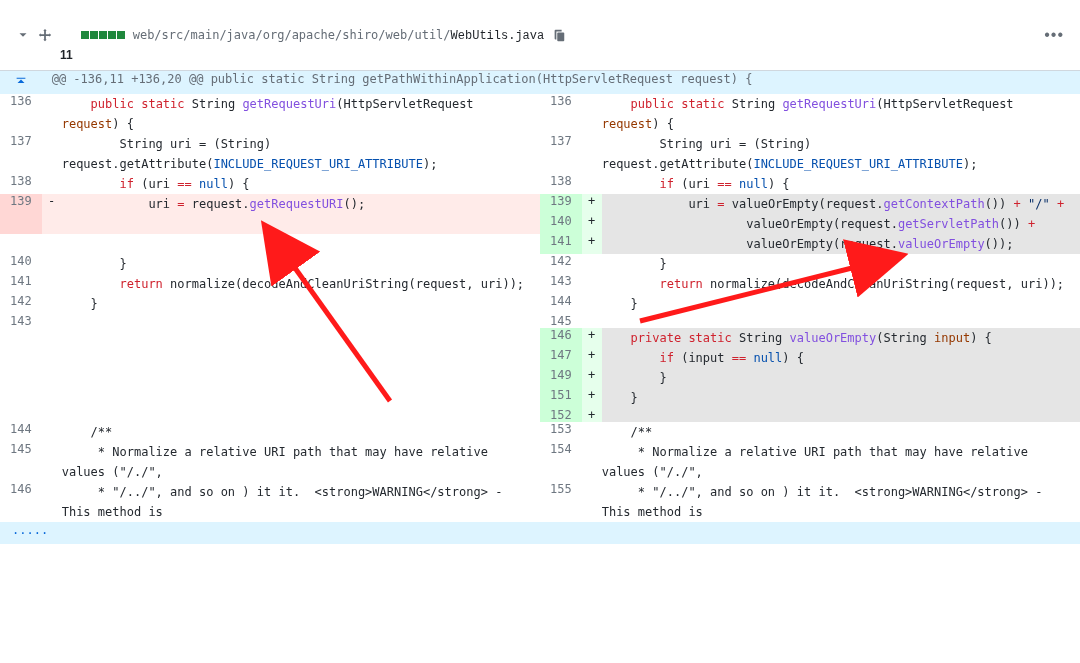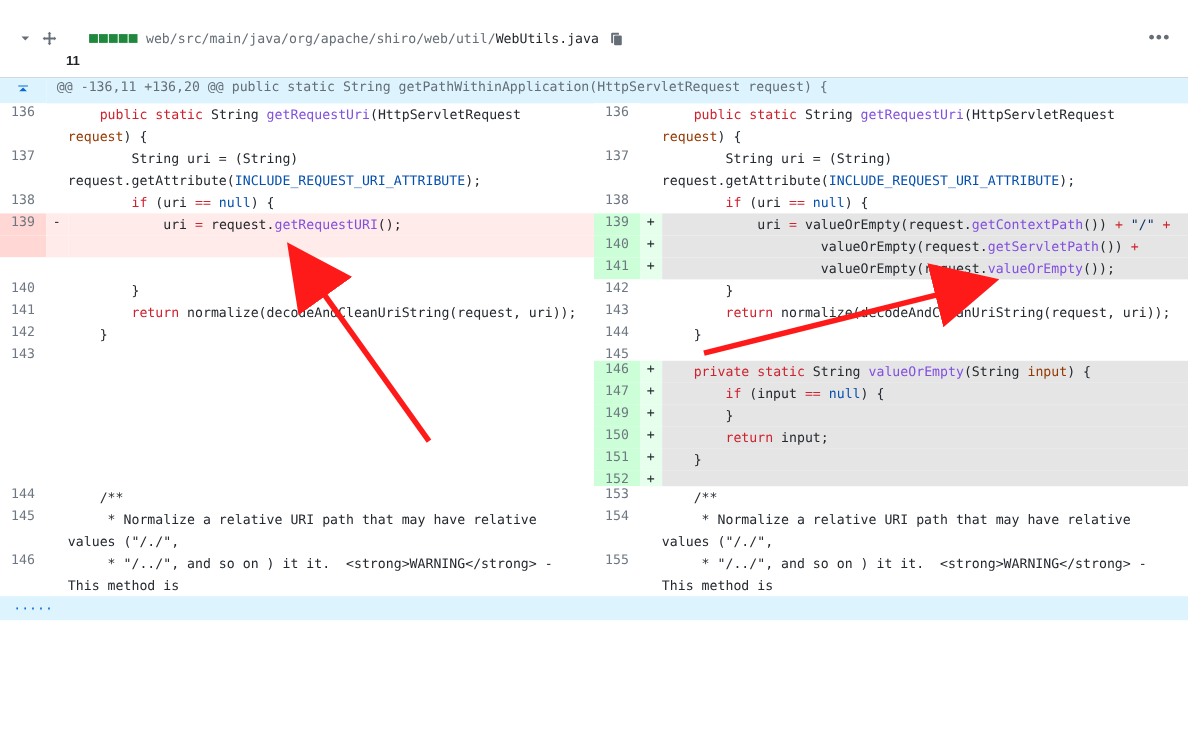--- a/index.html
+++ b/index.html
@@ -16,21 +16,21 @@
   background: #fff;
   border-bottom: 1px solid #d0d7de;
   gap: 8px;
 }
 .chevron { cursor: pointer; color: #656d76; }
 .move-icon { cursor: pointer; color: #656d76; }
 .diff-count { font-weight: 600; color: #1f2328; margin-top: 40px; }
 .diff-bar { display: flex; gap: 1px; }
 .diff-bar span { width: 8px; height: 8px; background: #1f883d; }
 .filepath { font-family: ui-monospace,SFMono-Regular,Menlo,monospace; color: #656d76; font-size: 12px; }
-.filepath .filename { color: #1f2328; }
+.filepath .filename { color: #1f2328; font-family: Liberation Mono, monospace; }
 .copy-icon { cursor: pointer; color: #656d76; }
 .spacer { flex: 1; }
 .kebab { cursor: pointer; color: #656d76; font-size: 16px; letter-spacing: 1px; }
 
 .diff-table { width: 100%; border-collapse: collapse; font-family: ui-monospace,SFMono-Regular,Menlo,monospace; font-size: 12px; position: relative; }
 .diff-table td { vertical-align: top; }
 
 .hunk-row td.expand { background: #ddf4ff; width: 40px; text-align: center; color: #0969da; cursor: pointer; padding: 4px 0; }
 .hunk-row td.hunk-text { background: #ddf4ff; color: #656d76; padding: 1px 10px; }
 
@@ -212,28 +212,20 @@
           <td class="marker"></td>
           <td class="code half"></td>
     <td class="ln add">149</td>
     <td class="marker add">+</td>
     <td class="code add half">        }</td>
   </tr>
   <tr>
     <td class="ln"></td>
           <td class="marker"></td>
           <td class="code half"></td>
-    <td class="ln add">150</td>
-    <td class="marker add">+</td>
-    <td class="code add half">        <span class="k-red">return</span><span> input;</span></td>
-  </tr>
-  <tr>
-    <td class="ln"></td>
-          <td class="marker"></td>
-          <td class="code half"></td>
     <td class="ln add">151</td>
     <td class="marker add">+</td>
     <td class="code add half">    }</td>
   </tr>
   <tr>
     <td class="ln"></td>
           <td class="marker"></td>
           <td class="code half"></td>
     <td class="ln add">152</td>
     <td class="marker add">+</td>

